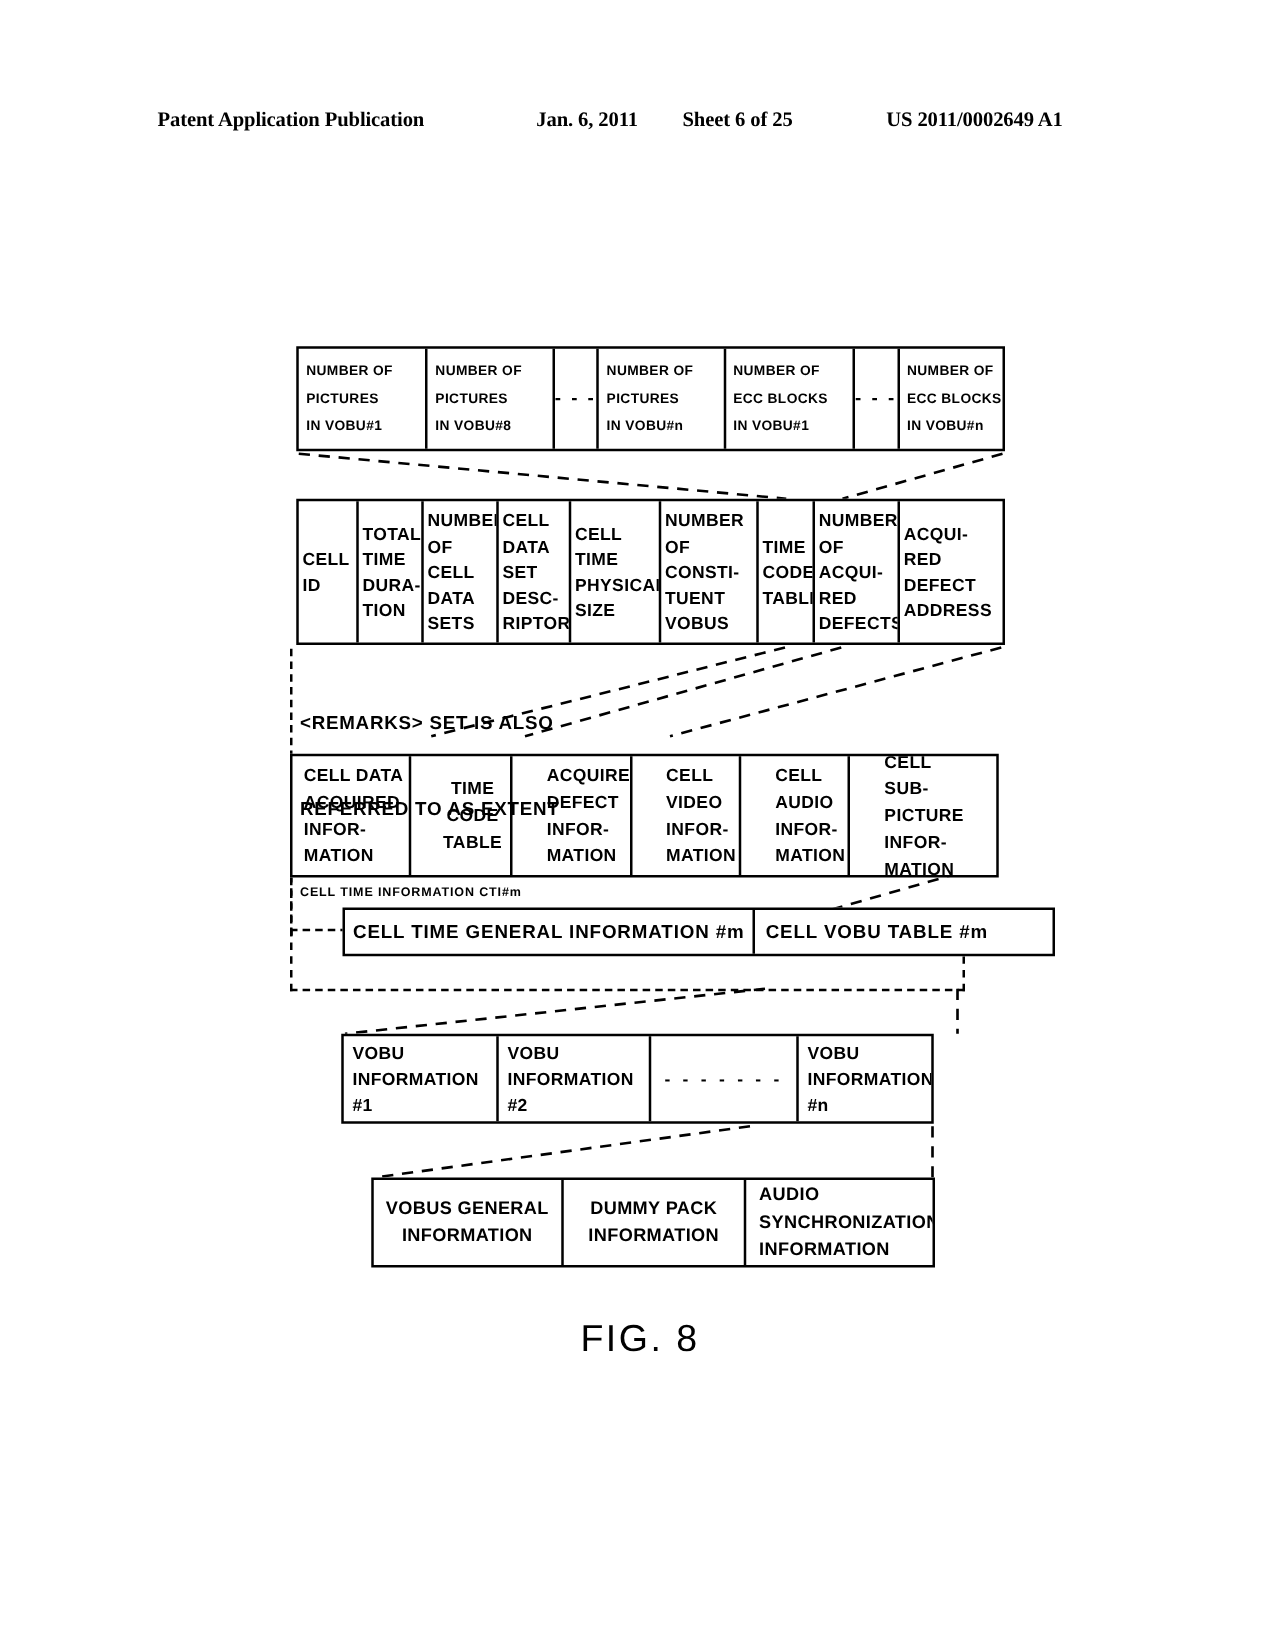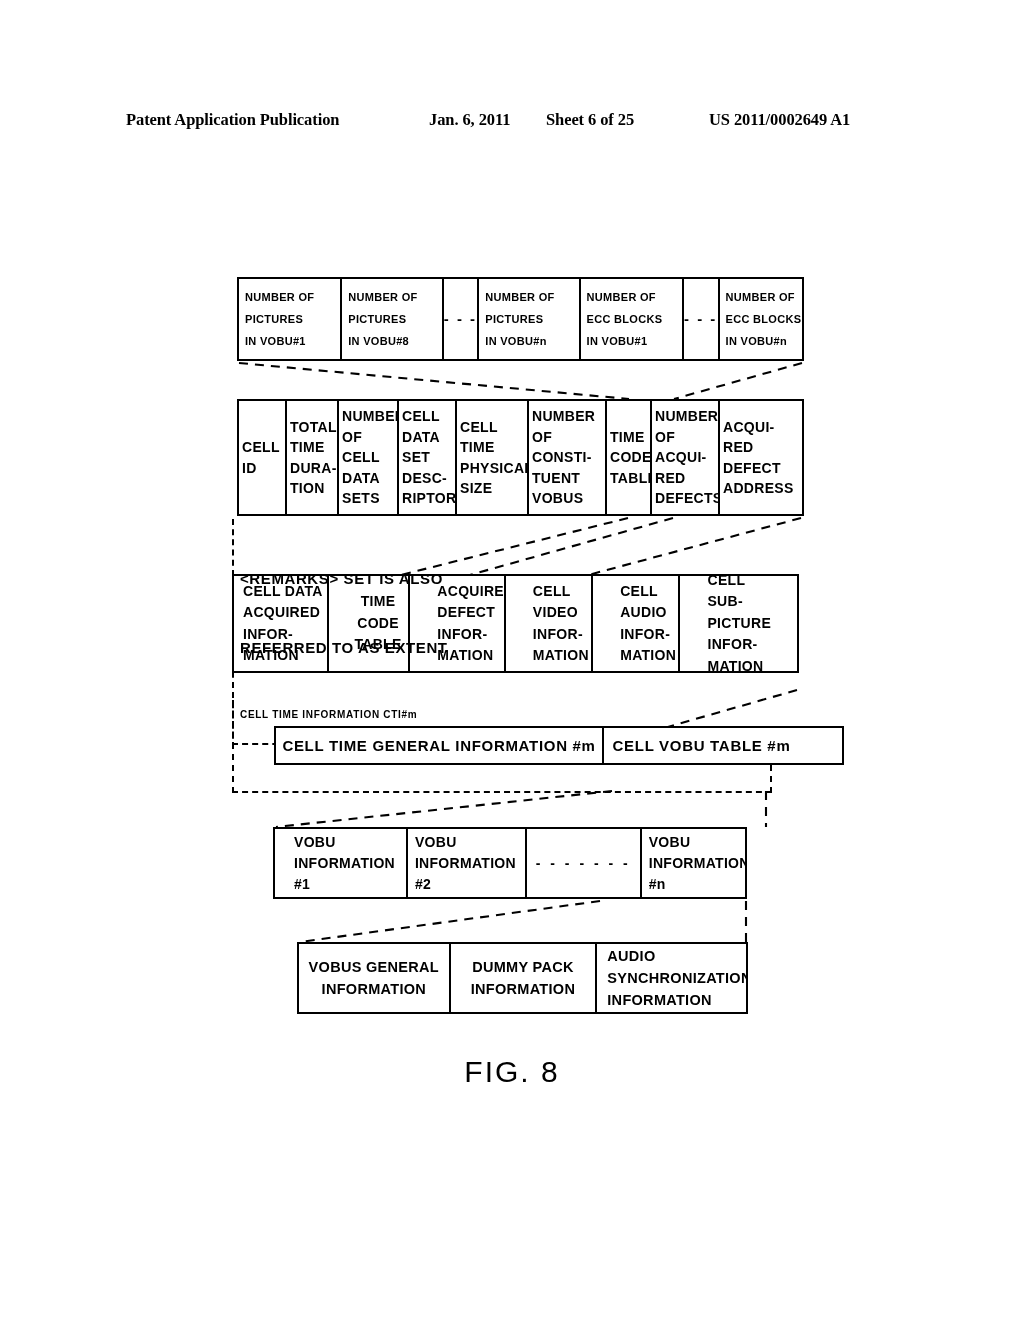--- a/index.html
+++ b/index.html
@@ -22,21 +22,20 @@
     position: absolute;
     top: 86px;
     left: 0;
     width: 1024px;
     height: 26px;
     font-family: "Liberation Serif", serif;
     font-weight: bold;
     font-size: 16.5px;
     letter-spacing: -0.1px;
     white-space: nowrap;
-    margin-top: 24px;
   }
   .page-header span { position: absolute; top: 0; }
   .hdr-pub   { left: 126px; }
   .hdr-date  { left: 429px; }
   .hdr-sheet { left: 546px; }
   .hdr-num   { left: 709px; }
 
   
   #figure {
     position: absolute;
@@ -85,21 +84,21 @@
   #tbl1 .ln { font-size: 11px; line-height: 22px; }
   #tbl1 .dots { justify-content: center; align-items: center; padding-left: 0; }
   #tbl1 .dots .ln { font-size: 15px; letter-spacing: 2px; }
 
   
   #tbl2 { left: 237px; top: 399px; width: 567px; height: 117px; }
   #tbl2 .cell { padding-left: 3px; }
   #tbl2 .ln { font-size: 14px; line-height: 20.5px; }
 
   
-  #tbl3 { left: 232px; top: 574px; width: 567px; height: 99px; gap: 18px; }
+  #tbl3 { left: 232px; top: 603px; width: 567px; height: 99px; gap: 18px; }
   #tbl3 .cell { padding-left: 9px; }
   #tbl3 .ln { font-size: 14px; line-height: 21.5px; }
   #tbl3 .ctr { align-items: center; }
   #tbl3 .ctr .ln { padding-right: 8px; }
 
   
   #cti-dash {
     position: absolute;
     left: 232px; top: 743px;
     width: 540px; height: 50px;
@@ -123,21 +122,21 @@
     border-left: 2.2px dashed #000;
     z-index: 1;
   }
 
   
   #tbl4 { left: 238px; top: 726px; width: 570px; height: 39px; margin-left: 36px; }
   #tbl4 .cell { align-items: center; justify-content: center; }
   #tbl4 .ln { font-size: 15px; line-height: 20px; letter-spacing: 0.7px; }
 
   
-  #tbl5 { left: 273px; top: 827px; width: 474px; height: 72px; padding-left: 12px; }
+  #tbl5 { left: 273px; top: 827px; width: 474px; height: 72px; }
   #tbl5 .cell { padding-left: 7px; }
   #tbl5 .ln { font-size: 14px; line-height: 21px; }
   #tbl5 .dots { justify-content: center; align-items: center; padding-left: 0; }
   #tbl5 .dots .ln { font-size: 14px; letter-spacing: 3px; }
 
   
   #tbl6 { left: 297px; top: 942px; width: 451px; height: 72px; }
   #tbl6 .cell { align-items: center; justify-content: center; }
   #tbl6 .ln { font-size: 14.5px; line-height: 22px; }
   #tbl6 .lft { align-items: flex-start; padding-left: 10px; }

